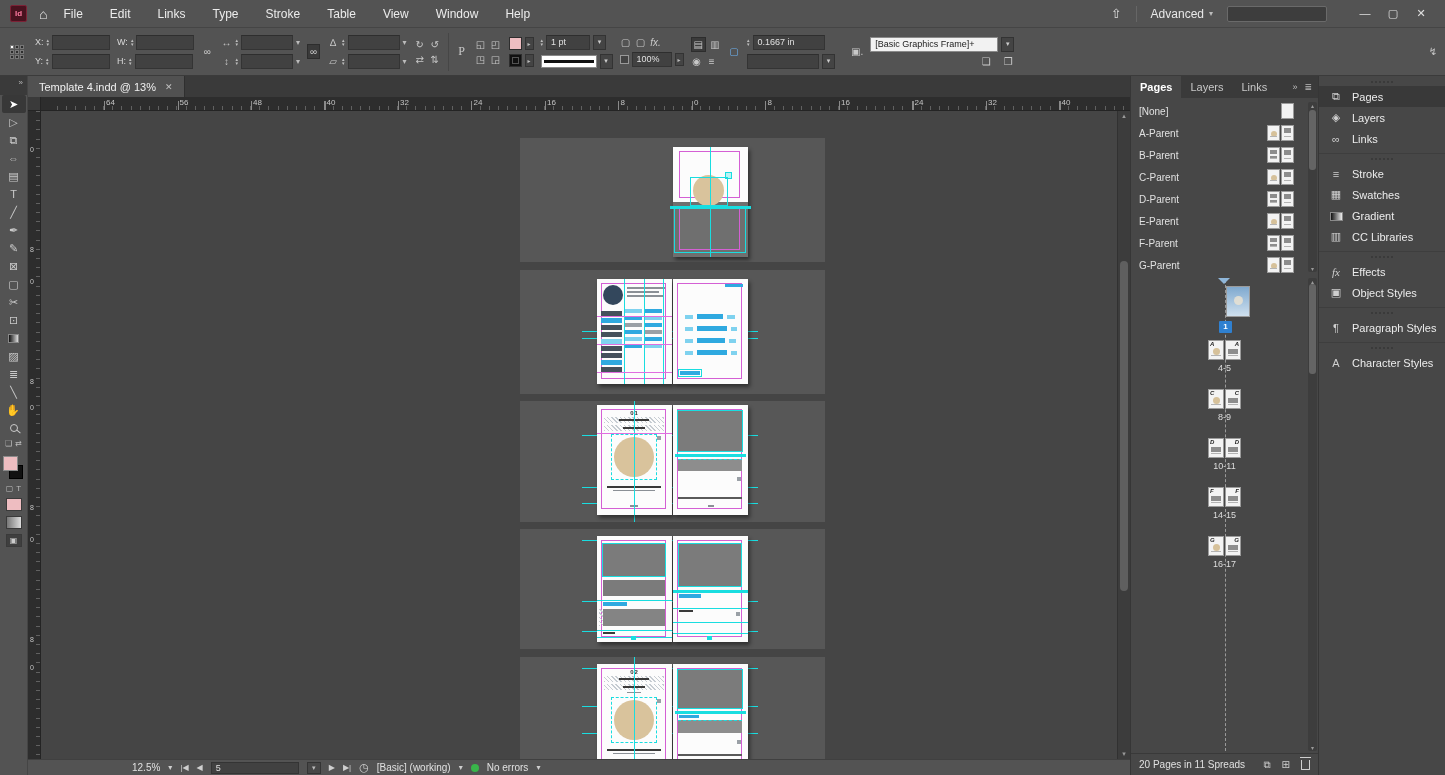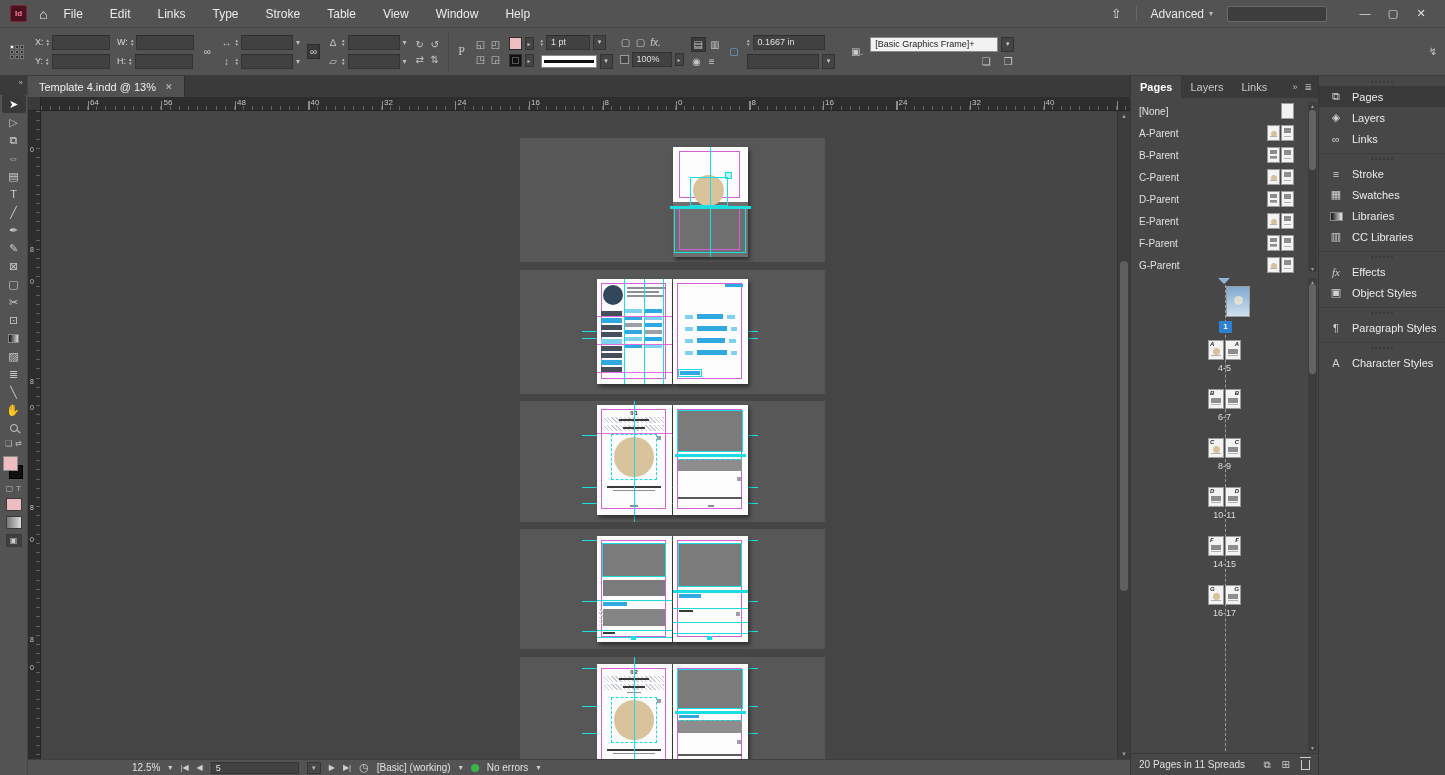--- a/index.html
+++ b/index.html
@@ -69,21 +69,21 @@
   .tcol-btn { width:16px; height:13px; border:1px solid #3a3a3a; margin-top:5px; display:flex; align-items:center; justify-content:center; font-size:8px; color:#ccc; }
   .tcol-btn.pinkfill { background:#eebdc1; }
   .tcol-btn.gradfill { background:linear-gradient(90deg,#777,#ddd); }
   .tcol-btn.screen { background:#3f3f3f; }
 
   
   .doc-col { flex:1; display:flex; flex-direction:column; min-width:0; }
   .tabbar { height:21px; flex:0 0 21px; background:#3a3a3a; display:flex; align-items:stretch; }
   .doc-tab { background:#515151; display:flex; align-items:center; gap:9px; padding:0 11px; font-size:11px; color:#f0f0f0; border-right:1px solid #2f2f2f; }
   .doc-tab .close { font-size:9px; color:#c0c0c0; }
-  .ruler-row { height:14px; flex:0 0 14px; display:flex; background:#2d2d2d; border-bottom:1px solid #242424; }
+  .ruler-row { height:14px; flex:0 0 14px; display:flex; background:#2d2d2d; border-bottom:1px solid #242424;gap:16px; }
   .ruler-corner { width:13px; flex:0 0 13px; background:#3a3a3a; border-right:1px solid #242424; }
   .hruler { flex:1; position:relative; overflow:hidden; }
   .hticks-minor { position:absolute; left:0; right:0; bottom:0; height:4px; background:repeating-linear-gradient(90deg,#616161 0 1px,transparent 1px 9.19px); }
   .hticks-major { position:absolute; left:47px; right:0; bottom:0; height:9px; background:repeating-linear-gradient(90deg,#8a8a8a 0 1px,transparent 1px 73.5px); }
   .hnum { position:absolute; top:1px; font-size:8px; color:#c4c4c4; }
   .canvas-wrap { flex:1; display:flex; min-height:0; position:relative; }
   .vruler { width:13px; flex:0 0 13px; background:#2d2d2d; border-right:1px solid #242424; position:relative; overflow:hidden; }
   .vticks { position:absolute; top:0; bottom:0; right:0; width:4px; background:repeating-linear-gradient(180deg,#616161 0 1px,transparent 1px 9.19px); }
   .vnum { position:absolute; left:2px; font-size:7px; color:#c4c4c4; }
   .canvas { flex:1; position:relative; background:#454545; overflow:hidden; }
@@ -853,35 +853,20 @@
                 <i class="tline" data-name="line-mark"></i>
               </div>
               <div class="sp" data-name="page-thumb">
                 <i class="tletter r" data-name="parent-letter">A</i>
                 <i class="tbar2" data-name="bar-mark" style="top: 8px;"></i>
                 <i class="tline" data-name="line-mark"></i>
               </div>
             </div>
             <div class="slabel" data-name="spread-label">4-5</div>
           </div>
-          <div class="spread-block" data-name="spread-item-6-7">
-            <div class="sthumb" data-name="spread-thumbnail">
-              <div class="sp" data-name="page-thumb">
-                <i class="tletter" data-name="parent-letter">B</i>
-                <i class="tbar" data-name="bar-mark" style="top: 8px; height: 5px;"></i>
-                <i class="tline" data-name="line-mark"></i>
-              </div>
-              <div class="sp" data-name="page-thumb">
-                <i class="tletter r" data-name="parent-letter">B</i>
-                <i class="tbar2" data-name="bar-mark" style="top: 8px;"></i>
-                <i class="tline" data-name="line-mark"></i>
-              </div>
-            </div>
-            <div class="slabel" data-name="spread-label">6-7</div>
-          </div>
           <div class="spread-block" data-name="spread-item-8-9">
             <div class="sthumb" data-name="spread-thumbnail">
               <div class="sp" data-name="page-thumb">
                 <i class="tletter" data-name="parent-letter">C</i>
                 <i class="tdot" data-name="circle-mark"></i>
                 <i class="tline" data-name="line-mark"></i>
               </div>
               <div class="sp" data-name="page-thumb">
                 <i class="tletter r" data-name="parent-letter">C</i>
                 <i class="tbar2" data-name="bar-mark" style="top: 8px;"></i>
@@ -967,21 +952,21 @@
           <div class="dock-item" data-name="dock-item-stroke">
             <span class="dock-icon" data-name="stroke-icon">≡</span>
             <span data-name="dock-item-label">Stroke</span>
           </div>
           <div class="dock-item" data-name="dock-item-swatches">
             <span class="dock-icon" data-name="swatches-icon">▦</span>
             <span data-name="dock-item-label">Swatches</span>
           </div>
           <div class="dock-item" data-name="dock-item-gradient">
             <span class="dock-icon" data-name="gradient-icon"><span class="gradbox" data-name="gradient-swatch"></span></span>
-            <span data-name="dock-item-label">Libraries</span>
+            <span data-name="dock-item-label">Gradient</span>
           </div>
           <div class="dock-item" data-name="dock-item-cc-libraries">
             <span class="dock-icon" data-name="cc-libraries-icon">▥</span>
             <span data-name="dock-item-label">CC Libraries</span>
           </div>
         </div>
         <div class="dock-group" data-name="dock-group">
           <div class="grip" data-name="group-grip"></div>
           <div class="dock-item" data-name="dock-item-effects">
             <span class="dock-icon fx" data-name="effects-icon">fx</span>

